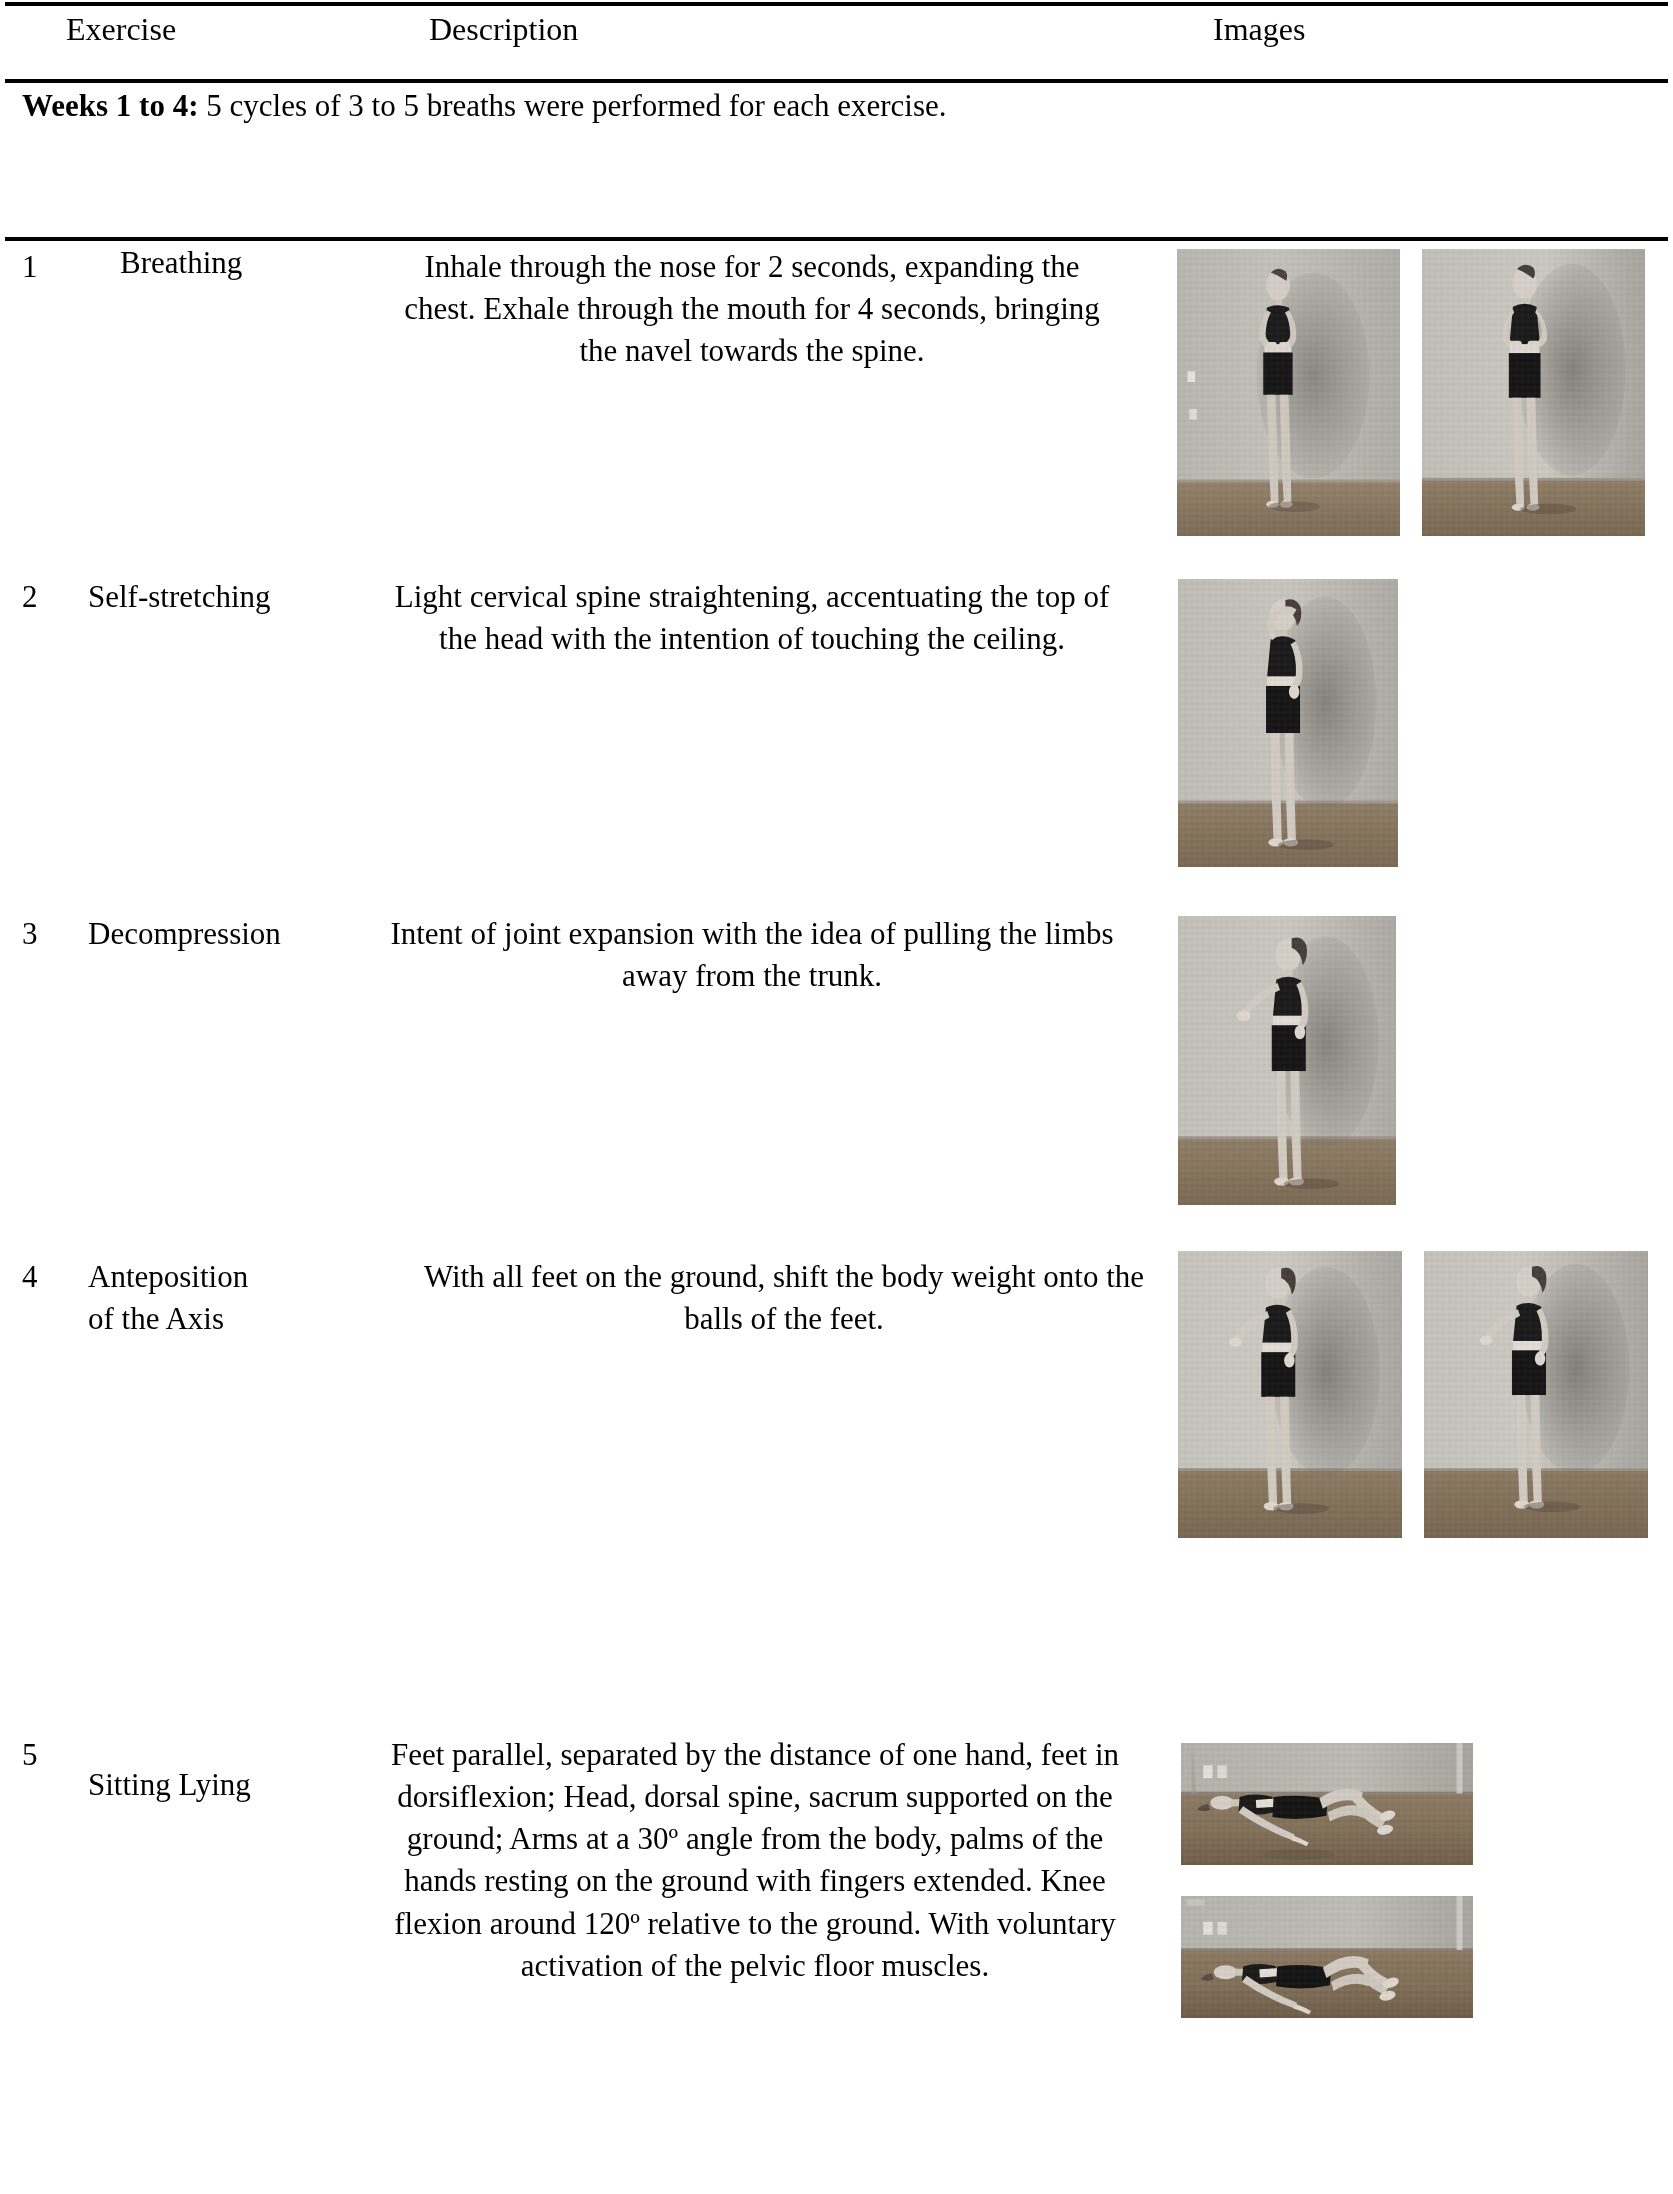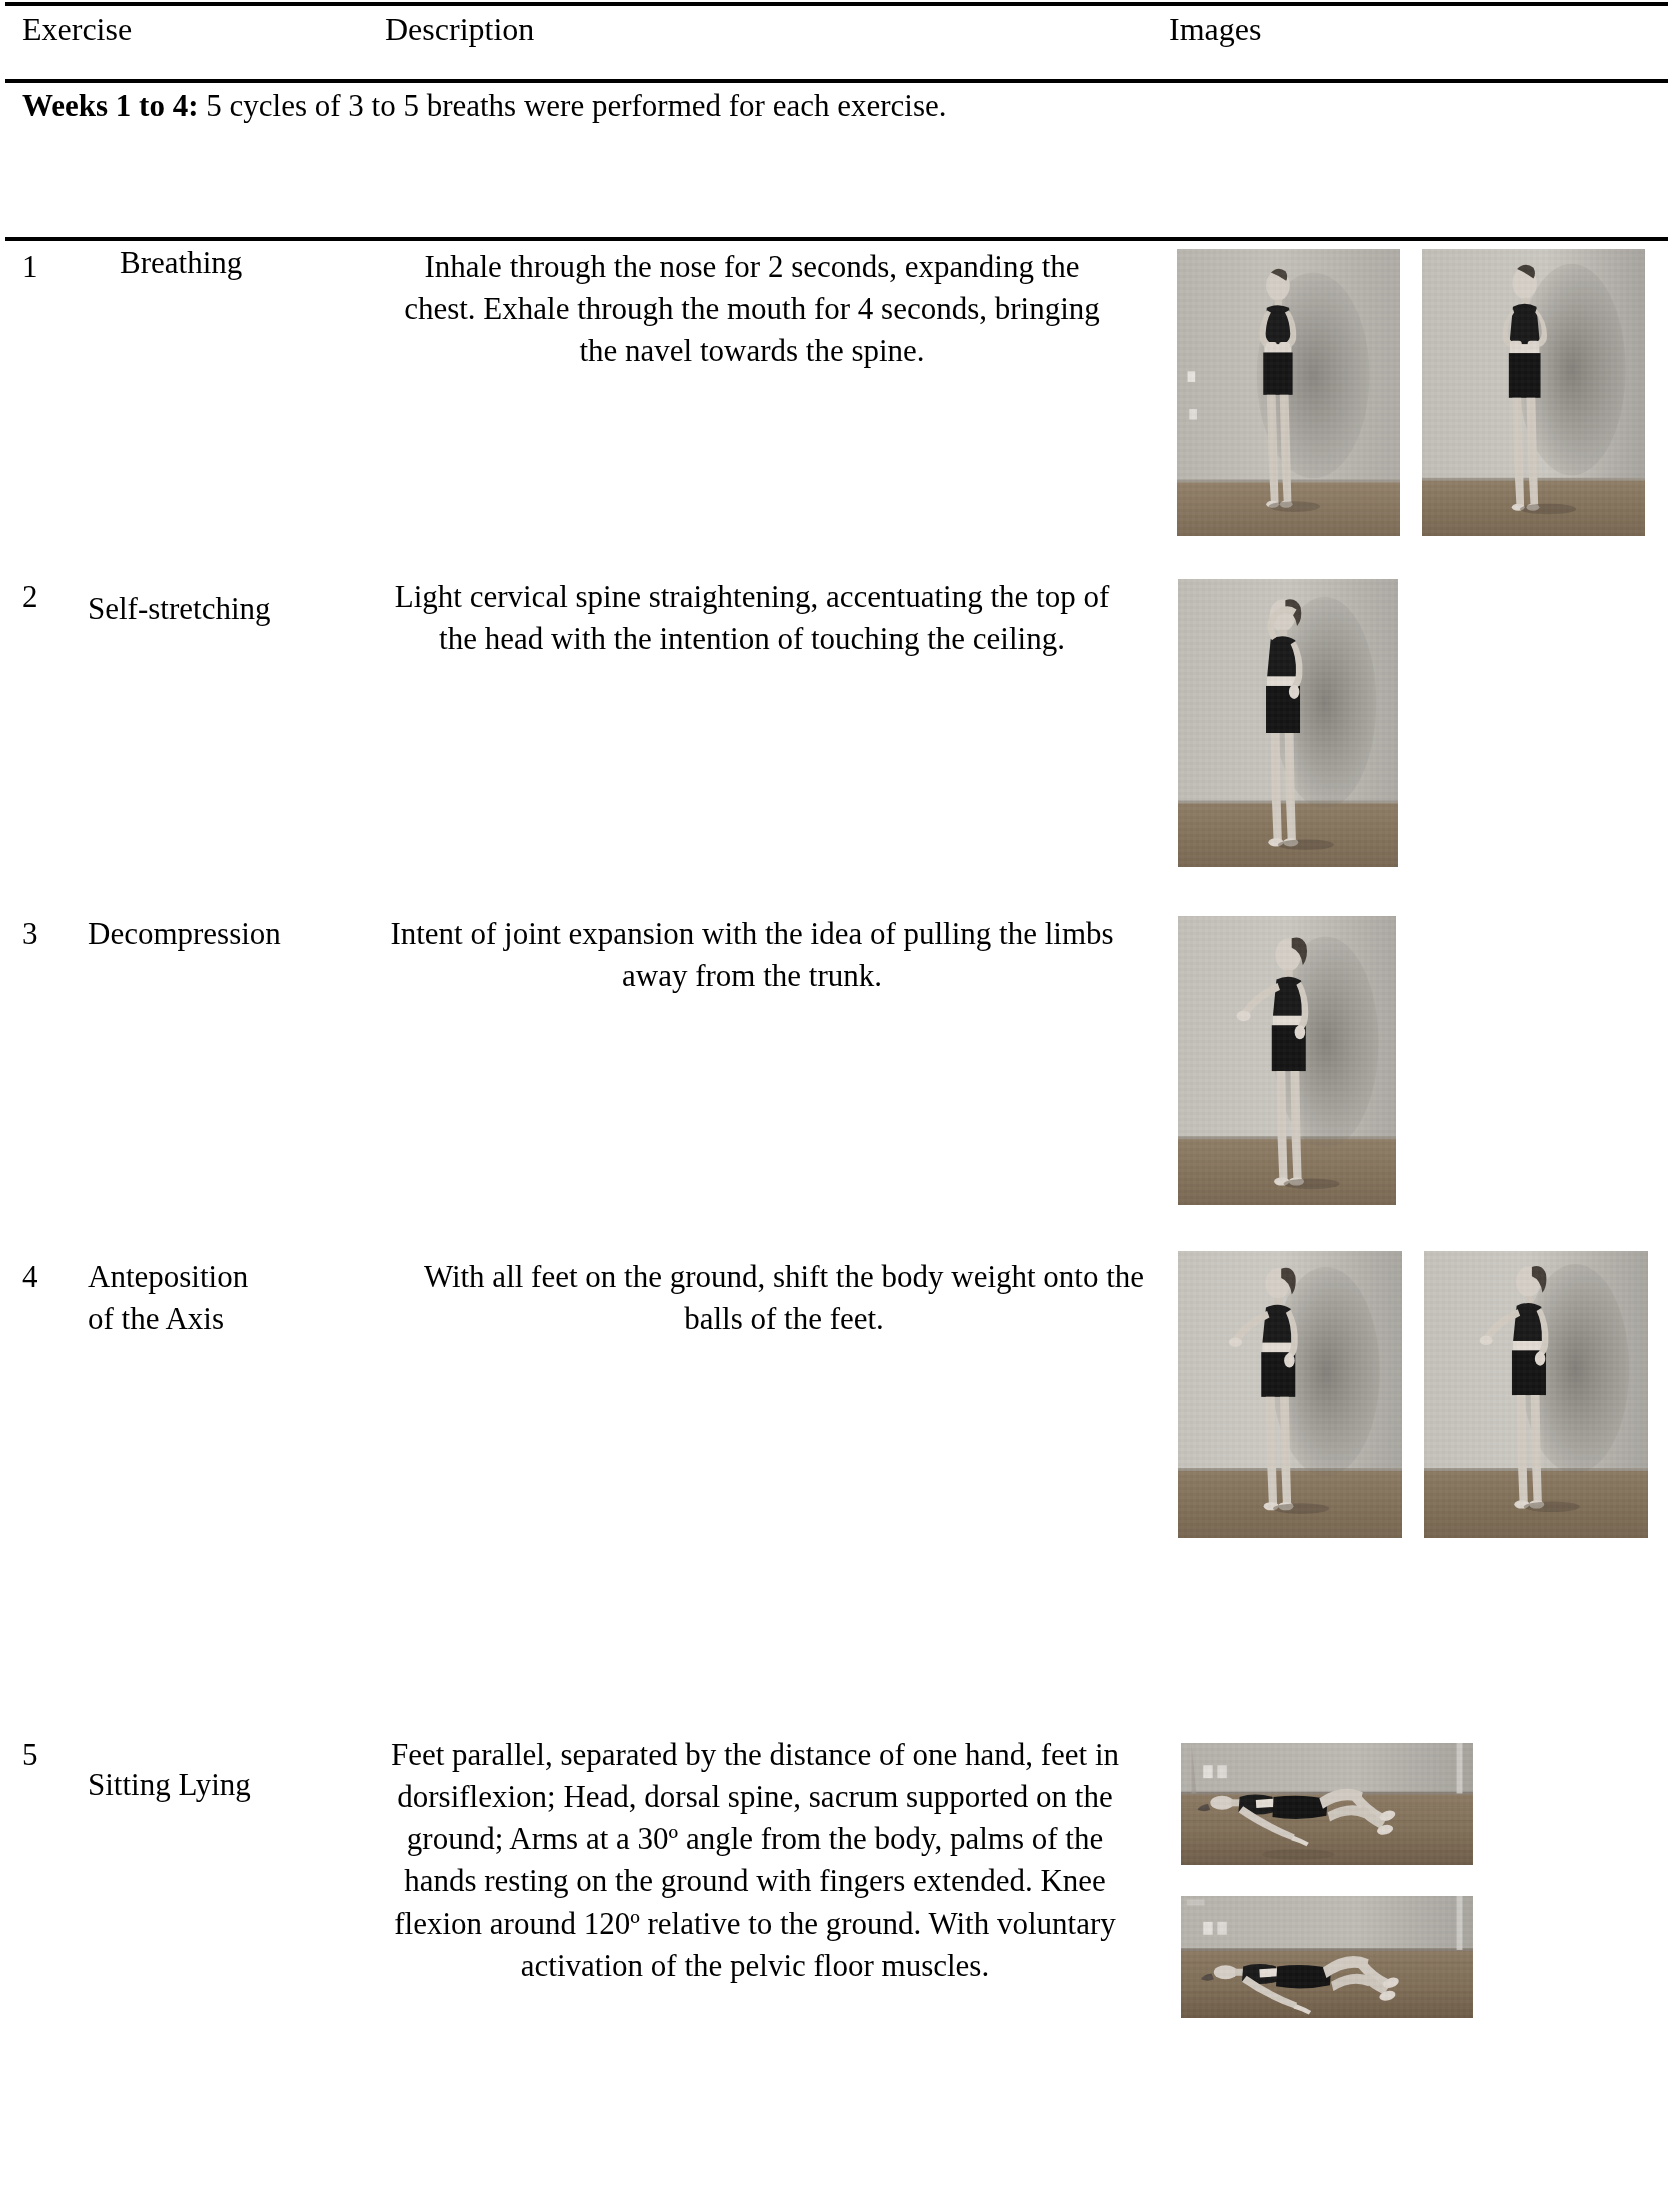--- a/index.html
+++ b/index.html
@@ -36,20 +36,21 @@
   
   .col-num   { position: absolute; left: 22px;  width: 53px;  text-align: left; }
   .col-name  { position: absolute; left: 88px; width: 282px; text-align: left; }
   .col-desc  { position: absolute; left: 385px; width: 734px; text-align: center; }
 
   .hdr {
     position: absolute;
     font-size: 32px;
     line-height: 1.05;
     white-space: nowrap;
+    margin-left: 44px;
   }
   .hdr-exercise    { left: 22px;   top: 13px; }
   .hdr-description { left: 385px;  top: 13px; }
   .hdr-images      { left: 1169px; top: 13px; }
 
   .section-note {
     position: absolute;
     left: 22px;
     font-size: 31px;
     line-height: 1.1;
@@ -187,21 +188,21 @@
         <path d="M178 253 l3 110 l4 74 h13 l-2 -74 l-3 -110z" fill="#d1cac1"></path>
         <ellipse cx="164" cy="439" rx="11" ry="6" fill="#ded7cf"></ellipse>
         <ellipse cx="189" cy="439" rx="11" ry="6" fill="#ded7cf"></ellipse>
         <ellipse cx="215" cy="442" rx="48" ry="9" fill="#574b3e" opacity=".45"></ellipse>
       </g>
     </svg>
     <div class="grain"></div>
   </div>
 
   <div class="col-num  row-num" style="top:576px;">2</div>
-  <div class="col-name row-name" style="top:588px;">Self-stretching</div>
+  <div class="col-name row-name" style="top:576px;">Self-stretching</div>
   <div class="col-desc row-text" style="top:576px;">Light cervical spine straightening, accentuating the top of the head with the intention of touching the ceiling.</div>
 
   <div class="photo" style="left:1178px; top:579px; width:220px; height:288px;">
     <svg viewBox="0 0 375 490" preserveAspectRatio="none">
       <defs>
         <linearGradient id="wallC" x1="0" y1="0" x2="1" y2="0">
           <stop offset="0%" stop-color="#c0bdb7"></stop>
           <stop offset="50%" stop-color="#c8c5bf"></stop>
           <stop offset="100%" stop-color="#aeaba5"></stop>
         </linearGradient>

